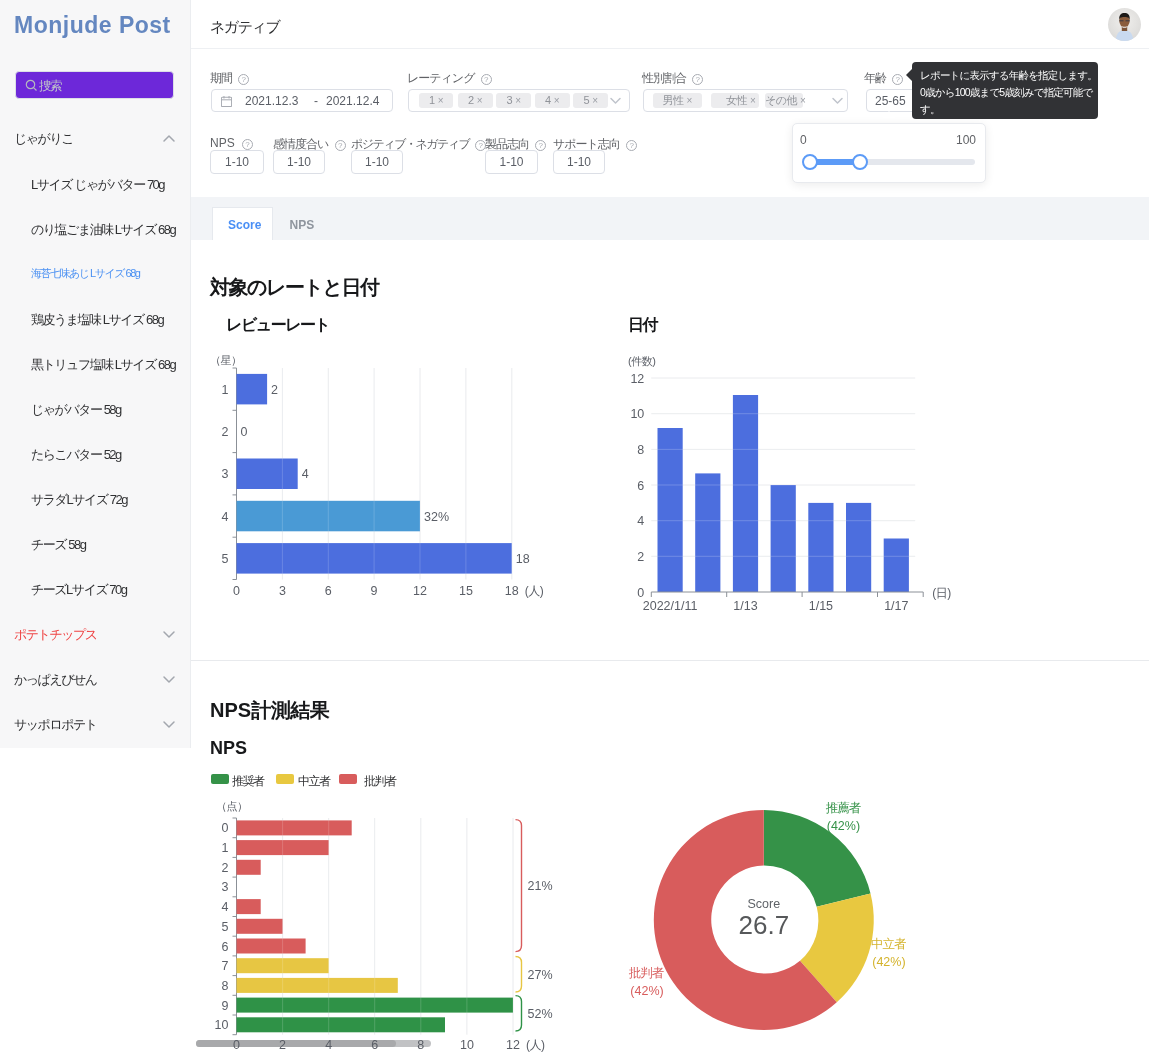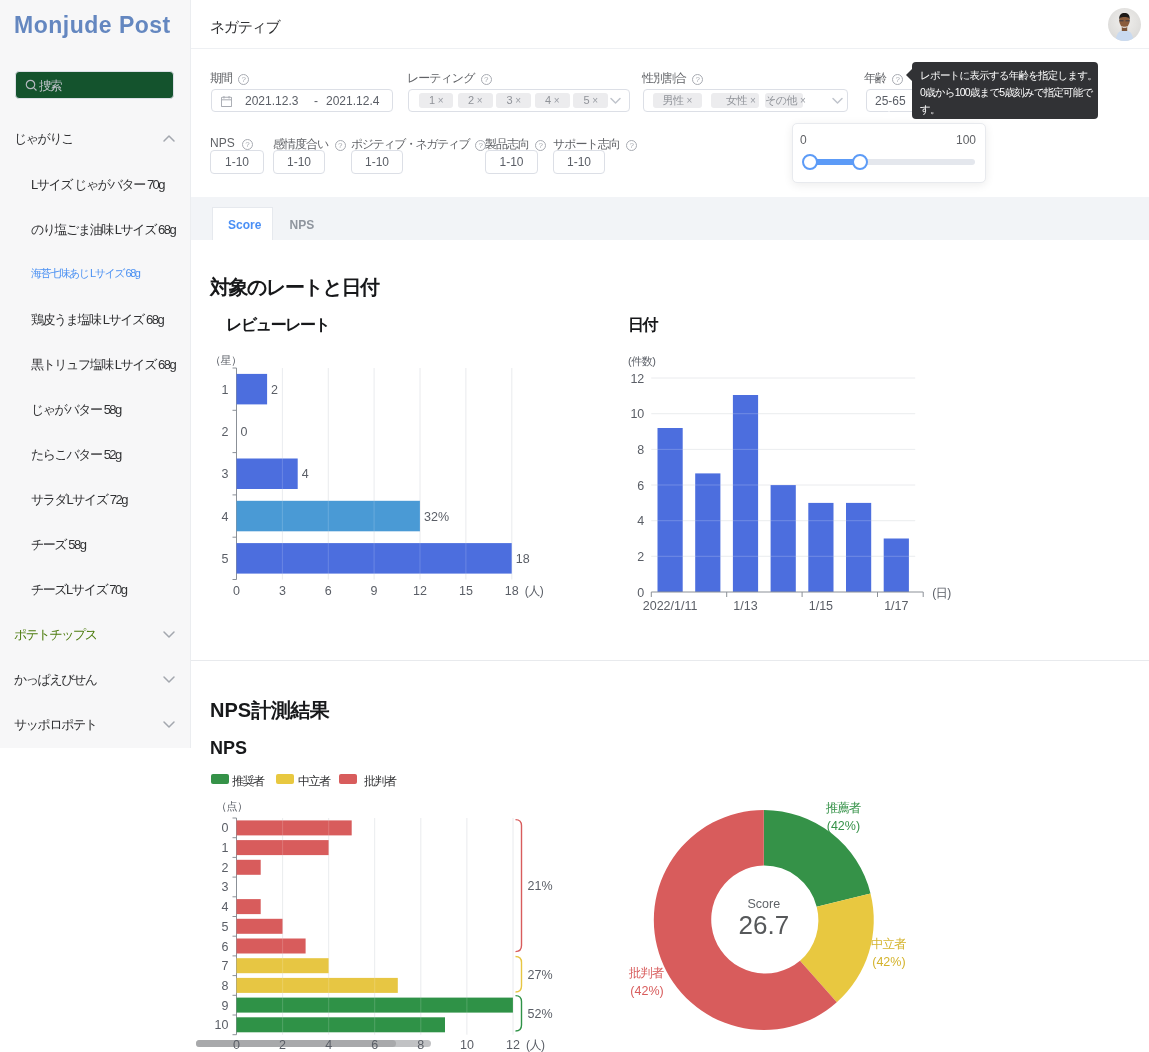--- a/index.html
+++ b/index.html
@@ -8,42 +8,42 @@
 .qm{display:inline-block;width:11px;height:11px;border:1px solid #a8abb2;border-radius:50%;color:#a8abb2;font-size:8px;line-height:9.5px;text-align:center;vertical-align:0.5px;margin-left:4px;letter-spacing:0;font-weight:400;}
 .inp{position:absolute;background:#fff;border:1px solid #dcdfe6;border-radius:4px;font-size:12px;color:#5a5e66;}
 .lbl{position:absolute;font-size:12px;color:#606266;white-space:nowrap;letter-spacing:-1px;}
 .tag{position:absolute;background:#ececee;border-radius:3px;height:15px;font-size:11px;color:#909399;text-align:center;line-height:14px;white-space:nowrap;letter-spacing:-0.5px;}
 .tag i{font-style:normal;color:#9b9ea5;font-size:10px;margin-left:3px;}
 svg text{font-family:"Liberation Sans",sans-serif;}
 </style></head>
 <body>
 <div class="abs" style="left:0;top:0;width:191px;height:748px;background:#f7f7f8;border-right:1px solid #ebedf0;">
     <div class="abs" style="left:14px;top:12px;font-size:23px;font-weight:bold;color:#6487c0;letter-spacing:0.5px;">Monjude Post</div>
-    <div class="abs" style="left:15px;top:71px;width:159px;height:28px;background:#14532d;border:1px solid #dcdfe6;border-radius:4px;">
+    <div class="abs" style="left:15px;top:71px;width:159px;height:28px;background:#6d28d9;border:1px solid #dcdfe6;border-radius:4px;">
       <svg class="abs" style="left:9px;top:7px;" width="13" height="13" viewBox="0 0 13 13">
         <circle cx="5.5" cy="5.5" r="4.2" fill="none" stroke="#b4b8bf" stroke-width="1.2"></circle>
         <line x1="8.8" y1="8.8" x2="11.5" y2="11.5" stroke="#b4b8bf" stroke-width="1.2"></line>
       </svg>
       <span class="abs jp" style="left:23px;top:6px;font-size:12.5px;color:#bfc3ca;">捜索</span>
     </div>
     <div class="abs jp" style="left:14px;top:130.0px;font-size:13px;color:#303133;font-weight:400;white-space:nowrap;">じゃがりこ</div>
     <svg class="abs" style="left:162px;top:133.5px;" width="14" height="9" viewBox="0 0 14 9">
       <polyline points="2,7 7,2 12,7" fill="none" stroke="#a3a7ae" stroke-width="1.5" stroke-linecap="round" stroke-linejoin="round"></polyline>
     </svg>
     <div class="abs jp" style="left:31px;top:176.0px;font-size:13px;color:#303133;font-weight:400;white-space:nowrap;">Lサイズ じゃがバター 70g</div>
     <div class="abs jp" style="left:31px;top:221.0px;font-size:13px;color:#303133;font-weight:400;white-space:nowrap;">のり塩ごま油味 Lサイズ 68g</div>
     <div class="abs jp" style="left:31px;top:266.0px;font-size:11px;color:#4a90f2;font-weight:400;white-space:nowrap;">海苔七味あじ Lサイズ 68g</div>
     <div class="abs jp" style="left:31px;top:311.0px;font-size:13px;color:#303133;font-weight:400;white-space:nowrap;">鶏皮うま塩味 Lサイズ 68g</div>
     <div class="abs jp" style="left:31px;top:356.0px;font-size:13px;color:#303133;font-weight:400;white-space:nowrap;">黒トリュフ塩味 Lサイズ 68g</div>
     <div class="abs jp" style="left:31px;top:401.0px;font-size:13px;color:#303133;font-weight:400;white-space:nowrap;">じゃがバター 58g</div>
     <div class="abs jp" style="left:31px;top:446.0px;font-size:13px;color:#303133;font-weight:400;white-space:nowrap;">たらこバター 52g</div>
     <div class="abs jp" style="left:31px;top:491.0px;font-size:13px;color:#303133;font-weight:400;white-space:nowrap;">サラダLサイズ 72g</div>
     <div class="abs jp" style="left:31px;top:536.0px;font-size:13px;color:#303133;font-weight:400;white-space:nowrap;">チーズ 58g</div>
     <div class="abs jp" style="left:31px;top:581.0px;font-size:13px;color:#303133;font-weight:400;white-space:nowrap;">チーズLサイズ 70g</div>
-    <div class="abs jp" style="left:14px;top:626.0px;font-size:13px;color:#4d7c0f;font-weight:400;white-space:nowrap;">ポテトチップス</div>
+    <div class="abs jp" style="left:14px;top:626.0px;font-size:13px;color:#ef4444;font-weight:400;white-space:nowrap;">ポテトチップス</div>
     <svg class="abs" style="left:162px;top:629.5px;" width="14" height="9" viewBox="0 0 14 9">
       <polyline points="2,2 7,7 12,2" fill="none" stroke="#a3a7ae" stroke-width="1.5" stroke-linecap="round" stroke-linejoin="round"></polyline>
     </svg>
     <div class="abs jp" style="left:14px;top:671.0px;font-size:13px;color:#303133;font-weight:400;white-space:nowrap;">かっぱえびせん</div>
     <svg class="abs" style="left:162px;top:674.5px;" width="14" height="9" viewBox="0 0 14 9">
       <polyline points="2,2 7,7 12,2" fill="none" stroke="#a3a7ae" stroke-width="1.5" stroke-linecap="round" stroke-linejoin="round"></polyline>
     </svg>
     <div class="abs jp" style="left:14px;top:716.0px;font-size:13px;color:#303133;font-weight:400;white-space:nowrap;">サッポロポテト</div>
     <svg class="abs" style="left:162px;top:719.5px;" width="14" height="9" viewBox="0 0 14 9">
       <polyline points="2,2 7,7 12,2" fill="none" stroke="#a3a7ae" stroke-width="1.5" stroke-linecap="round" stroke-linejoin="round"></polyline>

